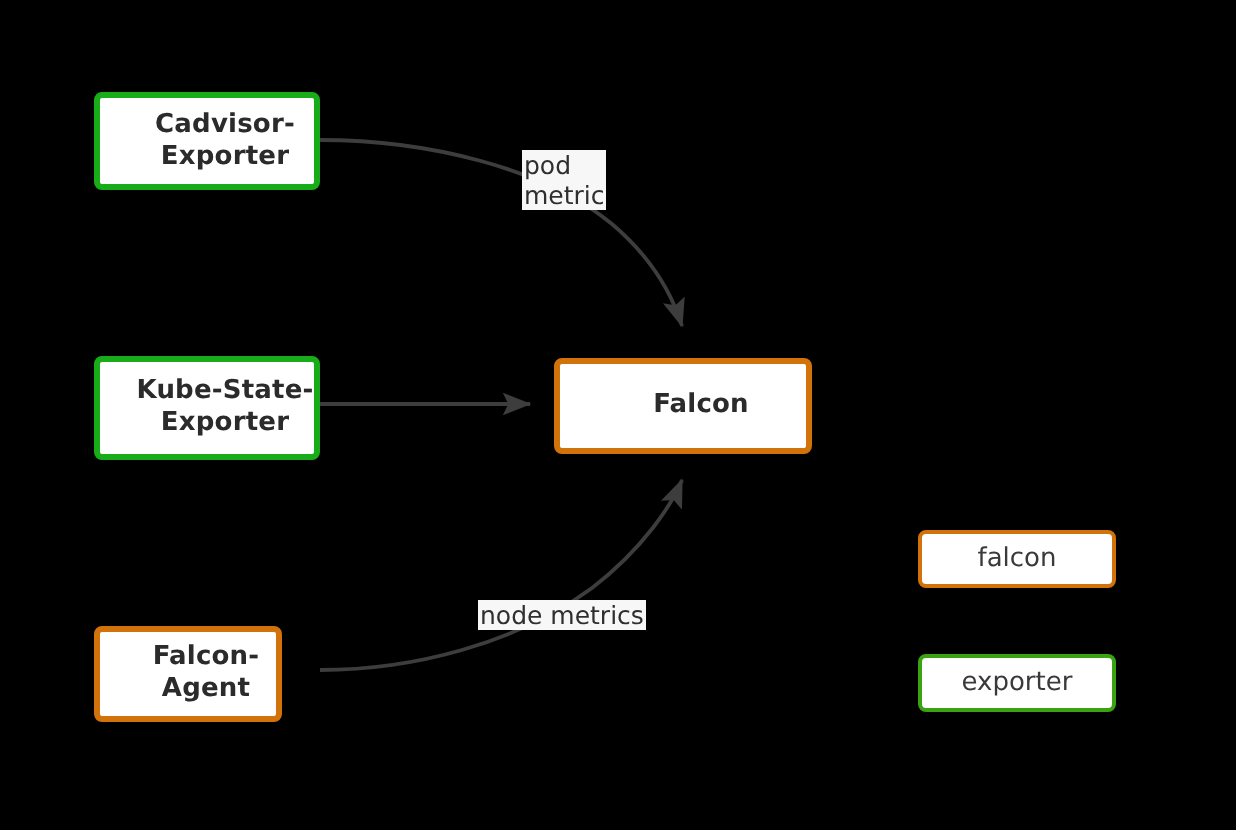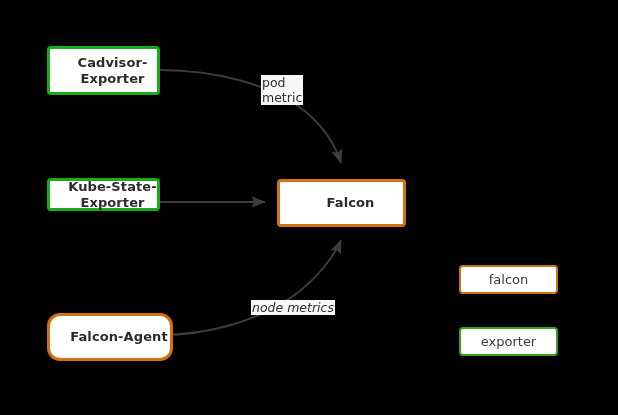--- a/index.html
+++ b/index.html
@@ -38,22 +38,22 @@
     font-size: 13px;
     line-height: 16px;
     letter-spacing: 0.1px;
     z-index: 3;
     padding-left: 18px;
   }
   .node.exporter { border-color: #18ad18; }
   .node.falcon  { border-color: #d2720a; }
 
   .node-cadvisor   { left: 47px;  top: 46px;  width: 113px; height: 49px; }
-  .node-kubestate  { left: 47px;  top: 178px; width: 113px; height: 33px; }
-  .node-falconagent{ left: 47px;  top: 313px; width: 126px; height: 48px; border-radius: 13px; }
+  .node-kubestate  { left: 47px;  top: 178px; width: 113px; height: 52px; }
+  .node-falconagent{ left: 47px;  top: 313px; width: 94px; height: 48px; }
   .node-falcon     { left: 277px; top: 179px; width: 129px; height: 48px; }
 
   .legend-item {
     position: absolute;
     box-sizing: border-box;
     background: #ffffff;
     border-style: solid;
     border-width: 2px;
     border-radius: 4px;
     display: flex;
@@ -74,21 +74,21 @@
     font-size: 12.5px;
     line-height: 15px;
     font-weight: normal;
     padding: 0px 1px;
     white-space: pre;
     text-align: left;
     z-index: 4;
   }
   .lbl-pod      { left: 261px; top: 75px; }
   .lbl-k8s      { left: 181px; top: 194px; }
-  .lbl-node     { left: 251px; top: 300px; font-style: italic; }
+  .lbl-node     { left: 239px; top: 300px; }
 </style>
 </head>
 <body>
 
 <div id="canvas">
 
   <svg id="edges" viewBox="0 0 618 415" xmlns="http://www.w3.org/2000/svg">
     <defs>
       <marker id="arrowhead" markerWidth="9" markerHeight="9" refX="7.2" refY="3.2" orient="auto" markerUnits="strokeWidth">
         <path d="M0,0.2 L7.6,3.2 L0,6.2 L1.5,3.2 Z" fill="#3d3d3d"></path>

